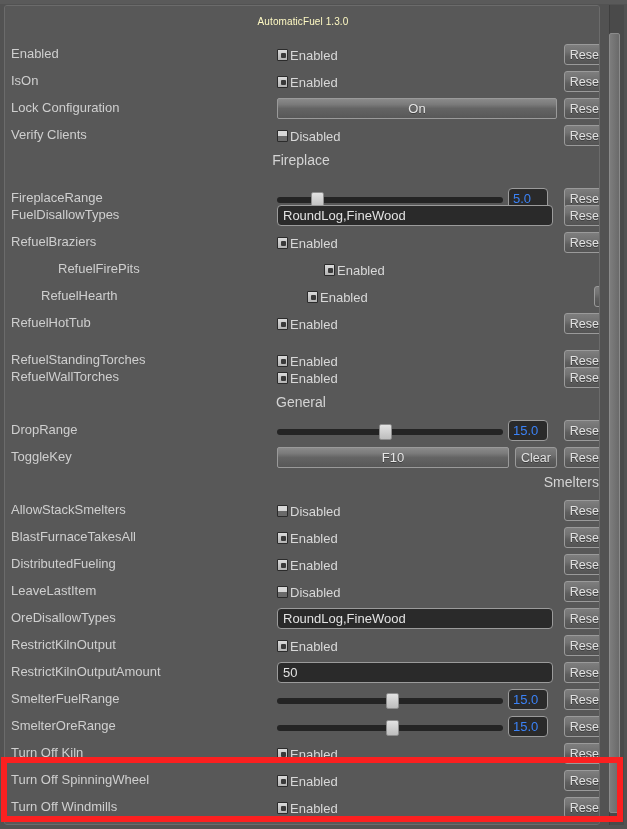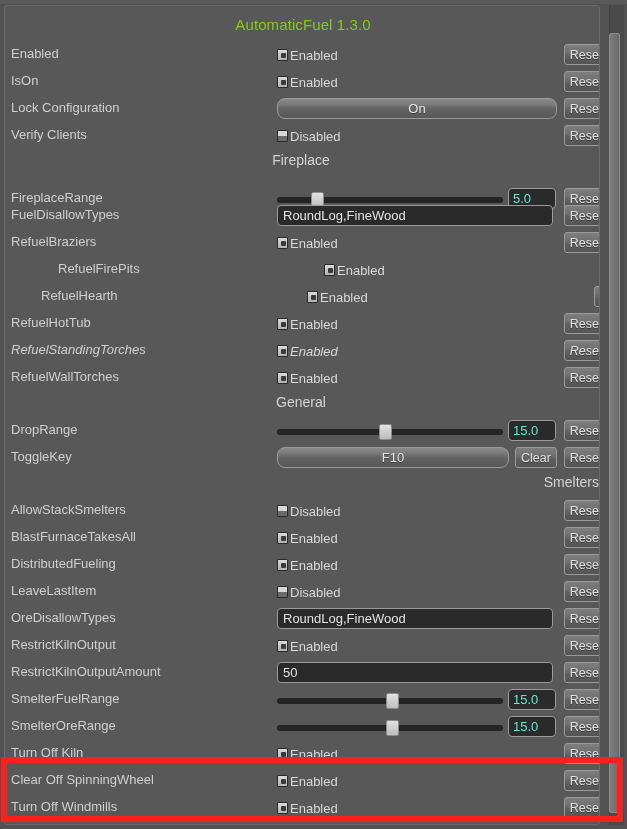--- a/index.html
+++ b/index.html
@@ -29,21 +29,21 @@
     overflow:hidden;
   }
   .panel-inner{
     position:absolute;left:0;top:0;width:596px;height:820px;
     background:#585858;
   }
 
   
   .title{
     position:absolute;left:0;top:10px;width:596px;
-    text-align:center;color:#84cc16;font-size:15px;
+    text-align:center;color:#fef9c3;font-size:10px;
     letter-spacing:0.1px;
   }
 
   
   .section-header{
     position:absolute;width:596px;text-align:center;
     color:#d4d4d4;font-size:14px;
   }
   .section-header span{position:relative;left:-2px;}
 
@@ -71,21 +71,21 @@
   .cb.off{
     background:linear-gradient(#d8d8d8 0%,#d8d8d8 45%,#6a6a6a 46%,#6a6a6a 100%);
   }
   .cb-text{color:#d8d8d8;font-size:13px;line-height:13px;}
 
   
   .pushbtn{
     position:absolute;top:2px;height:21px;
     box-sizing:border-box;
     border:1px solid #9a9a9a;
-    border-radius:8px;
+    border-radius:2px;
     background:linear-gradient(#8a8a8a 0%,#7b7b7b 28%,#646464 50%,#585858 100%);
     color:#e6e6e6;font-size:13px;
     display:flex;align-items:center;justify-content:center;
     text-shadow:0 1px 0 rgba(0,0,0,0.35);
   }
 
   
   .textinput{
     position:absolute;top:2px;height:21px;
     box-sizing:border-box;
@@ -102,24 +102,24 @@
     position:absolute;left:272px;top:11px;width:226px;height:6px;
     background:#242424;border-radius:3px;
   }
   .slider .thumb{
     position:absolute;top:-5px;width:13px;height:16px;
     background:linear-gradient(#e2e2e2,#bdbdbd);
     border:1px solid #8d8d8d;border-radius:2px;
     box-sizing:border-box;
   }
   .numbox{
-    position:absolute;left:503px;top:2px;width:48px;height:21px;
+    position:absolute;left:503px;top:2px;width:40px;height:21px;
     box-sizing:border-box;
     border:1px solid #9b9b9b;border-radius:4px;
-    background:#2a2a2a;color:#5eead4;font-size:13px;
+    background:#2a2a2a;color:#3b82f6;font-size:13px;
     display:flex;align-items:center;padding-left:4px;
   }
 
   
   .smallbtn{
     position:absolute;top:2px;height:21px;
     box-sizing:border-box;
     border:1px solid #9a9a9a;border-radius:3px;
     background:linear-gradient(#7e7e7e 0%,#727272 35%,#5e5e5e 60%,#545454 100%);
     color:#e2e2e2;font-size:12.5px;
@@ -233,21 +233,21 @@
             <div class="smallbtn btn-reset">Reset</div>
           </div>
           <div class="row" style="top: 305px;">
             <div class="row-label">RefuelHotTub</div>
             <div class="cb-wrap">
               <span class="cb on"></span>
               <span class="cb-text">Enabled</span>
             </div>
             <div class="smallbtn btn-reset">Reset</div>
           </div>
-          <div class="row" style="top: 332px; font-style: italic;">
+          <div class="row" style="top: 342px;">
             <div class="row-label">RefuelStandingTorches</div>
             <div class="cb-wrap">
               <span class="cb on"></span>
               <span class="cb-text">Enabled</span>
             </div>
             <div class="smallbtn btn-reset">Reset</div>
           </div>
           <div class="row" style="top: 359px;">
             <div class="row-label">RefuelWallTorches</div>
             <div class="cb-wrap">
@@ -338,21 +338,21 @@
           </div>
           <div class="row" style="top: 735px;">
             <div class="row-label">Turn Off Kiln</div>
             <div class="cb-wrap">
               <span class="cb on"></span>
               <span class="cb-text">Enabled</span>
             </div>
             <div class="smallbtn btn-reset">Reset</div>
           </div>
           <div class="row" style="top: 762px;">
-            <div class="row-label">Clear Off SpinningWheel</div>
+            <div class="row-label">Turn Off SpinningWheel</div>
             <div class="cb-wrap">
               <span class="cb on"></span>
               <span class="cb-text">Enabled</span>
             </div>
             <div class="smallbtn btn-reset">Reset</div>
           </div>
           <div class="row" style="top: 789px;">
             <div class="row-label">Turn Off Windmills</div>
             <div class="cb-wrap">
               <span class="cb on"></span>

